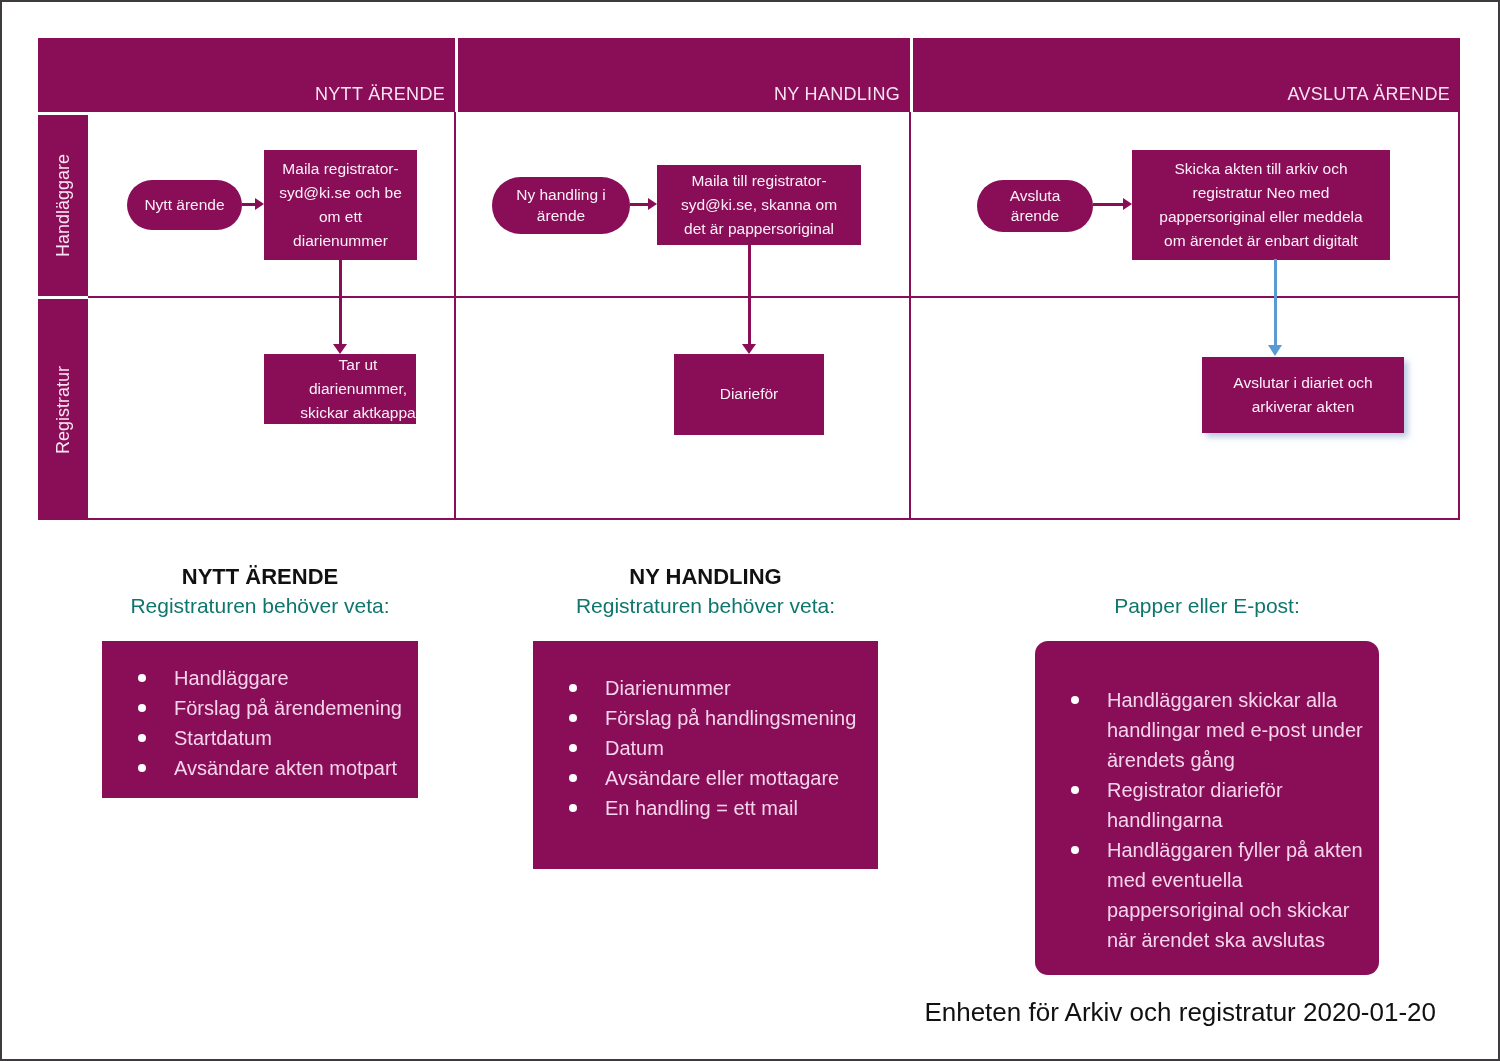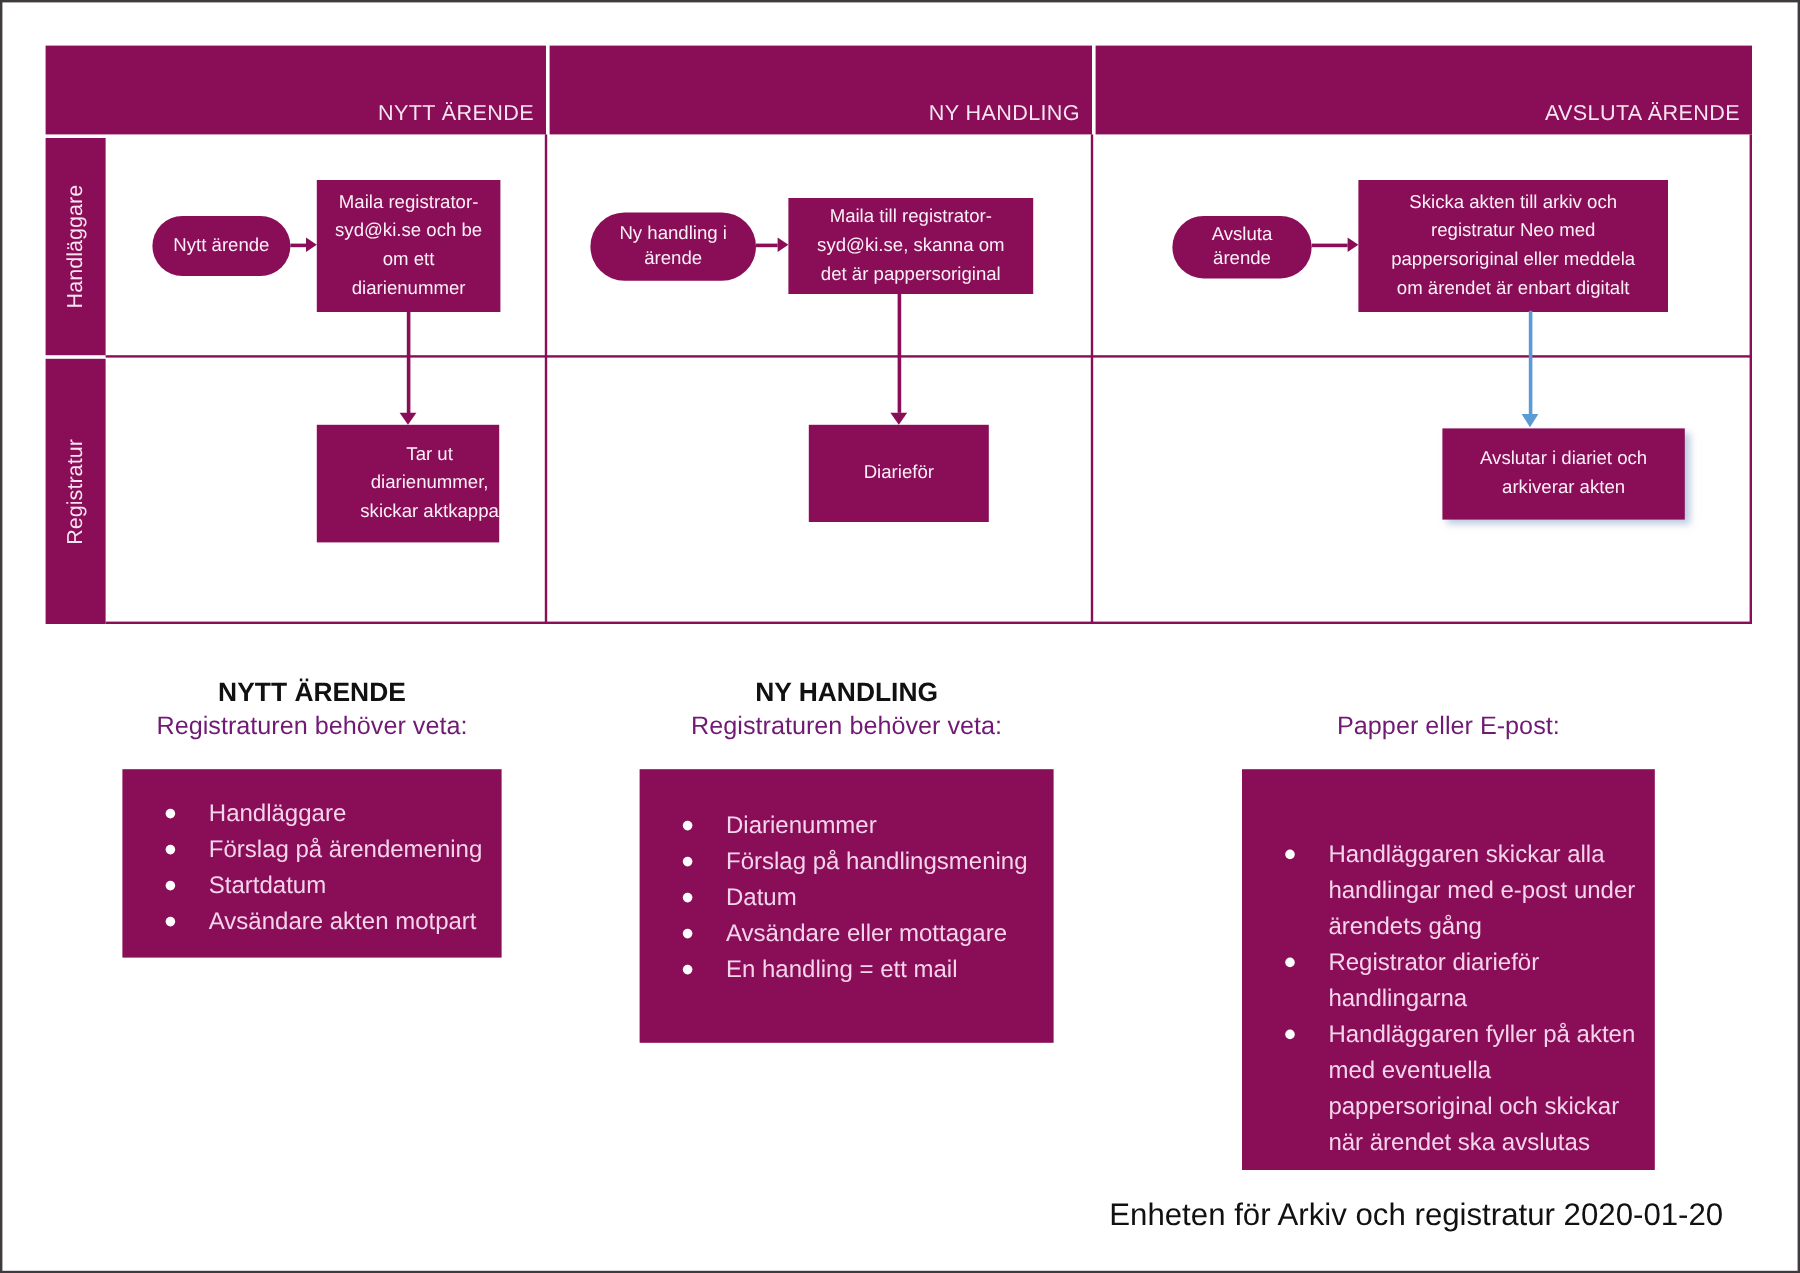--- a/index.html
+++ b/index.html
@@ -40,21 +40,21 @@
     position:absolute; background:var(--plum); color:var(--boxText);
     display:flex; align-items:center; justify-content:center;
     text-align:center; white-space:pre-line; box-sizing:border-box;
   }
   .oval { border-radius:999px; font-size:15.5px; line-height:1.3; }
   .fbox { font-size:15.5px; line-height:1.55; }
   #oval1 { left:125px; top:178px; width:115px; height:50px; }
   #oval2 { left:490px; top:175px; width:138px; height:57px; }
   #oval3 { left:975px; top:178px; width:116px; height:52px; }
   #b1a { left:262px;  top:148px; width:153px; height:110px; }
-  #b1b { left:262px;  top:352px; width:152px; height:98px;padding-left:36px;  }
+  #b1b { left:262px;  top:352px; width:152px; height:70px;padding-left:36px;  }
   #b2a { left:655px;  top:163px; width:204px; height:80px;  }
   #b2b { left:672px;  top:352px; width:150px; height:81px;  }
   #b3a { left:1130px; top:148px; width:258px; height:110px; }
   #b3b { left:1200px; top:355px; width:202px; height:76px;
          box-shadow:4px 4px 6px rgba(130,160,200,.55); }
   
   .hbar { position:absolute; height:3px; background:var(--plum); }
   .tri-right { position:absolute; width:0; height:0;
     border-top:6px solid transparent; border-bottom:6px solid transparent;
     border-left:9px solid var(--plum); }
@@ -62,31 +62,31 @@
   .tri-down { position:absolute; width:0; height:0;
     border-left:7px solid transparent; border-right:7px solid transparent;
     border-top:10px solid var(--plum); }
   .blue .vbar-b { position:absolute; width:3px; background:var(--blue); }
   .tri-down-b { position:absolute; width:0; height:0;
     border-left:7px solid transparent; border-right:7px solid transparent;
     border-top:11px solid var(--blue); }
   
   .sec-title { position:absolute; font-size:22px; font-weight:bold;
     color:#111; text-align:center; }
-  .sec-sub   { position:absolute; font-size:21px; color:#701a75; text-align:center; }
+  .sec-sub   { position:absolute; font-size:21px; color:#0f766e; text-align:center; }
   #t1,#s1 { left:100px;  width:316px; }
   #t2,#s2 { left:531px;  width:345px; }
   #t3,#s3 { left:1033px; width:344px; }
   #t1,#t2,#t3 { top:562px; }
   #s1,#s2,#s3 { top:592px; }
   .blist { position:absolute; background:var(--plum); box-sizing:border-box;
     color:var(--bulletText); font-size:20px; }
   #list1 { left:100px;  top:639px; width:316px; height:157px; padding-top:22px; }
   #list2 { left:531px;  top:639px; width:345px; height:228px; padding-top:32px; }
-  #list3 { left:1033px; top:639px; width:344px; height:334px; padding-top:56px; }
+  #list3 { left:1033px; top:639px; width:344px; height:334px; padding-top:44px;border-radius:13px; }
   .blist ul { margin:0; padding:0; list-style:none; }
   .blist li { position:relative; padding-left:72px; padding-right:12px;
     line-height:30px; }
   .blist li::before { content:""; position:absolute; left:36px; top:11px;
     width:8px; height:8px; border-radius:50%; background:#fff; }
   
   .footer { position:absolute; right:62px; top:995px; font-size:26px; color:#111; }
 </style>
 </head>
 <body>

